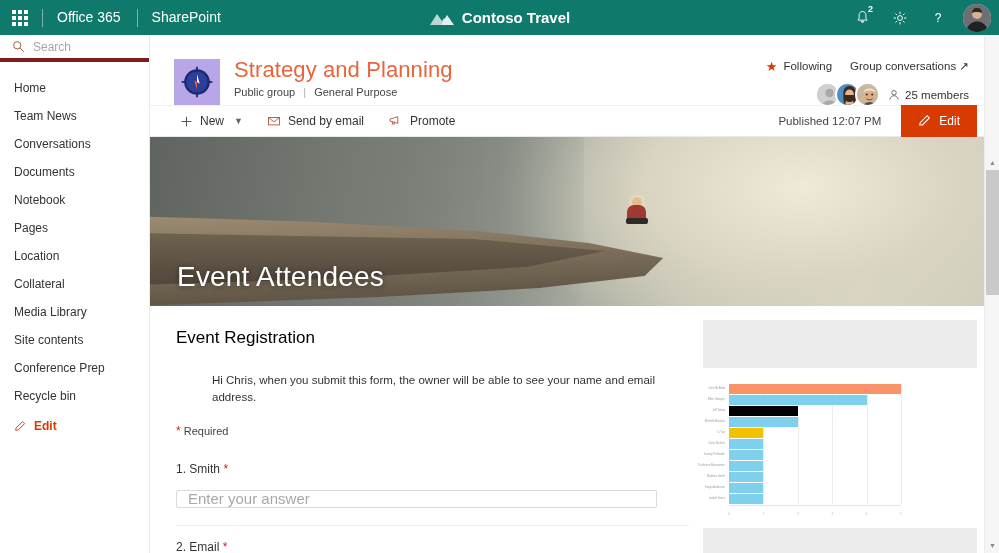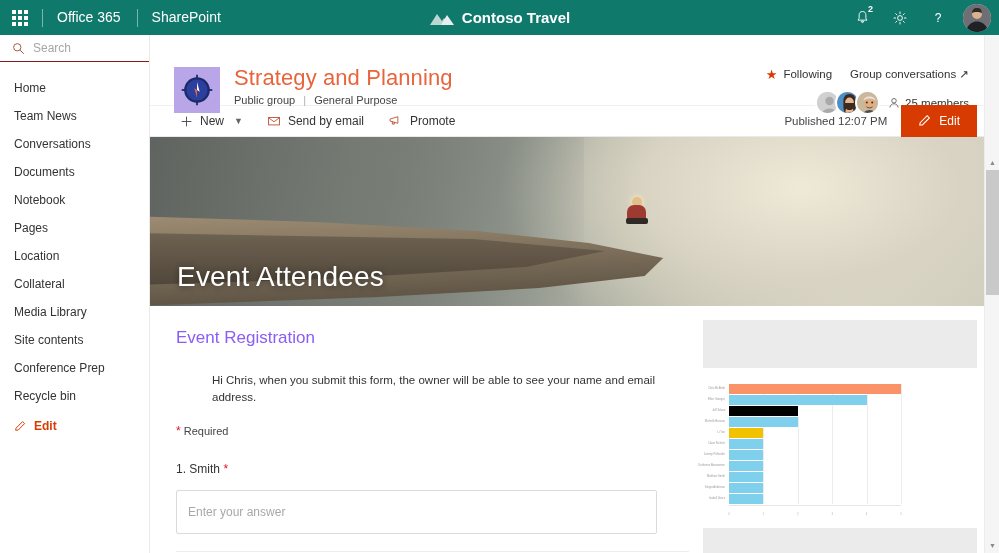--- a/index.html
+++ b/index.html
@@ -61,41 +61,41 @@
   .shell { display: flex; height: 518px; }
 
   
   .leftnav {
     width: 150px; min-width: 150px;
     background: #ffffff; border-right: 1px solid #eaeaea;
     display: flex; flex-direction: column;
   }
   .search-row {
     height: 27px; display: flex; align-items: center;
-    gap: 8px; padding: 0 12px; border-bottom: 1px solid #7f1d1d;
+    gap: 8px; padding: 0 12px; border-bottom: 4px solid #7f1d1d;
   }
   .search-text { font-size: 12px; color: #a6a6a6; }
   .nav-list { padding-top: 12px; }
   .nav-item {
     font-size: 12px; color: #333333;
     padding: 7px 14px; cursor: pointer; white-space: nowrap;
   }
   .nav-edit {
     display: flex; align-items: center; gap: 7px;
     padding: 9px 14px; font-size: 12px; color: #d83b01;
     cursor: pointer; font-weight: bold;
   }
 
   
   .main { flex: 1; position: relative; overflow: hidden; background: #ffffff; }
   .main-inner { width: 835px; }
 
   .site-header {
     display: flex; align-items: flex-start;
-    padding: 28px 16px 8px 24px; height: 70px;
+    padding: 20px 16px 8px 24px; height: 70px;
   }
   .site-logo {
     width: 46px; height: 46px; background: #b9a6e8;
     display: flex; align-items: center; justify-content: center;
     flex: none; margin-top: 4px;
   }
   .site-title-wrap { margin-left: 14px; padding-top: 2px; }
   .site-title {
     font-size: 22px; color: #e8643c; font-weight: normal;
     line-height: 1.15; letter-spacing: .1px;
@@ -126,21 +126,21 @@
     display: flex; align-items: center; gap: 0;
     height: 32px; padding: 0 8px 0 18px;
     border-top: 1px solid #f0f0f0; border-bottom: 1px solid #eaeaea;
   }
   .cmd {
     display: flex; align-items: center; gap: 7px;
     font-size: 12px; color: #333333; padding: 0 12px;
     height: 48px; cursor: pointer;
   }
   .chev { font-size: 9px; color: #666666; margin-left: 3px; }
-  .cmd-right { margin-left: auto; display: flex; align-items: center; gap: 0; }
+  .cmd-right { margin-left: auto; display: flex; align-items: center; gap: 6px; }
   .published { font-size: 11.5px; color: #444444; padding-right: 14px; }
   .edit-btn {
     background: #d83b01; color: #ffffff; font-size: 12px;
     display: flex; align-items: center; gap: 7px;
     padding: 0 17px; height: 32px; cursor: pointer; font-weight: normal;
   }
 
   
   .hero { position: relative; height: 169px; overflow: hidden; }
   .hero-sky {
@@ -181,29 +181,29 @@
   }
   .hero-title {
     position: absolute; left: 27px; bottom: 13px;
     font-size: 28px; color: #ffffff; font-weight: 300;
     text-shadow: 0 1px 6px rgba(0,0,0,.45); letter-spacing: .2px;
   }
 
   
   .content { display: flex; padding: 0; }
   .col-form { width: 545px; padding: 22px 24px 0 26px; }
-  .form-title { font-size: 17px; color: #8b5cf6; font-weight: normal; }
+  .form-title { font-size: 17px; color: #000000; font-weight: normal; }
   .form-greet { font-size: 11.5px; color: #333333; margin-top: 24px; line-height: 1.5; padding-left: 36px; }
   .req-note { font-size: 11px; color: #444444; margin-top: 17px; }
   .req-star { color: #e81123; font-size: 12px; }
   .q-label { font-size: 12px; color: #333333; margin-top: 24px; }
   .answer-input {
-    margin-top: 14px; width: 481px; height: 44px;
+    margin-top: 14px; width: 481px; height: 18px;
     border: 1px solid #dadada; border-radius: 2px;
-    background: #ffffff; font-size: 12px; color: #333333;
+    background: #ffffff; font-size: 15px; color: #333333;
     padding: 0 11px; font-family: "Liberation Sans", sans-serif;
   }
   .answer-input::placeholder { color: #a8a8a8; }
   .q-divider { margin-top: 17px; border-top: 1px solid #eeeeee; width: 513px; }
   .q2-label { font-size: 12px; color: #333333; margin-top: 14px; }
 
   
   .col-chart { width: 290px; padding: 14px 0 0 0; position: relative; }
   .ph-block { height: 48px; background: #ebebeb; margin: 0 8px 0 8px; }
   .chart-wrap { padding: 16px 0 0 0; position: relative; height: 150px; }

